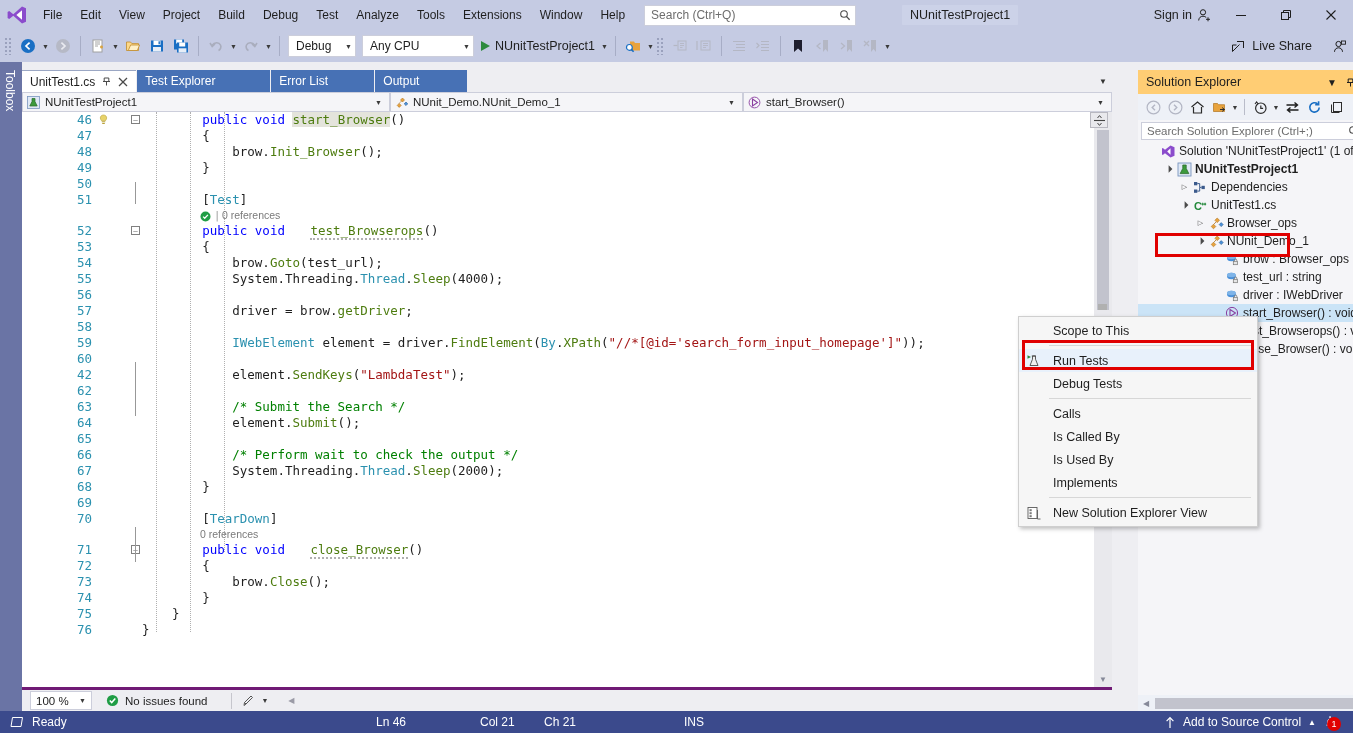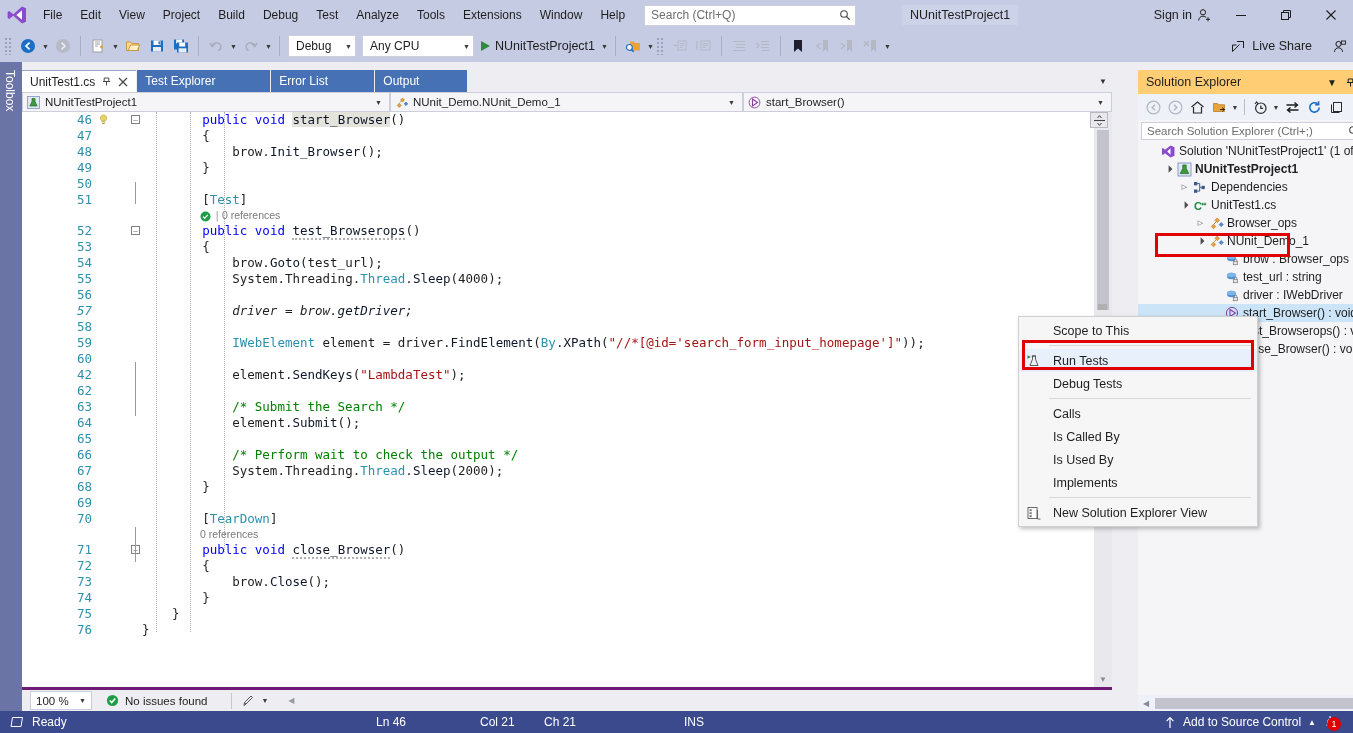--- a/index.html
+++ b/index.html
@@ -128,32 +128,32 @@
   }
   .ref-icon { position: absolute; left: 178px; top: 3px; }
   .ref-sep { position: absolute; left: 192px; color: #9a9a9a; font-size: 10.5px; }
 
   
   .kw   { color: #0000ff; }
   .typ  { color: #2b91af; }
   .str  { color: #a31515; }
   .cmt  { color: #008000; }
   .id   { color: #1e1e1e; }
-  .mth  { color: #0f172a; }
+  .mth  { color: #4d7c0f; }
   .num  { color: #1e1e1e; }
 
   .indent-guide { position: absolute; top: 0; bottom: 0; width: 0;
     border-left: 1px dotted #b0b0b0; }
   .collapse-box {
     position: absolute; width: 9px; height: 9px; border: 1px solid #808080;
     background: #ffffff; font-size: 8px; line-height: 7px; text-align: center;
     color: #606060; font-family: "Liberation Sans", sans-serif;
   }
   .collapse-tail { position: absolute; width: 1px; background: #989898; left: 113px; }
-  .squiggle { border-bottom: 2px dotted #b0b0b0; }
+  .squiggle { border-bottom: 2px dotted #b0b0b0; margin-left: 18px; }
   .sel-word { background: #e4e4dc; }
 
   
   .ed-scroll {
     position: absolute; right: 0; top: 0; width: 18px; bottom: 0; background: #e9e9ed;
   }
   .ed-scroll .arrow-up, .ed-scroll .arrow-dn {
     position: absolute; left: 0; width: 18px; height: 16px;
     display: flex; align-items: center; justify-content: center; font-size: 8px; color: #868999;
   }
@@ -627,21 +627,21 @@
               </svg>
             </span>
             <span class="ref-sep">|</span>
             <span class="ref-text" style="left: 200px;">0 references</span>
           </div>
           <div class="ln-row" style="position: absolute; left: 0px; top: 111px; width: 100%;"><span class="gutter-num">52</span><span class="collapse-box" style="left: 109px; top: 3px;">–</span><span class="code-text" style="left: 180.16px;"><span class="kw">public </span><span class="kw">void </span><span class="mth squiggle">test_Browserops</span><span class="id">()</span></span></div>
           <div class="ln-row" style="position: absolute; left: 0px; top: 127px; width: 100%;"><span class="gutter-num">53</span><span class="code-text" style="left: 180.16px;"><span class="id">{</span></span></div>
           <div class="ln-row" style="position: absolute; left: 0px; top: 143px; width: 100%;"><span class="gutter-num">54</span><span class="code-text" style="left: 210.24px;"><span class="id">brow</span><span class="id">.</span><span class="mth">Goto</span><span class="id">(</span><span class="id">test_url</span><span class="id">);</span></span></div>
           <div class="ln-row" style="position: absolute; left: 0px; top: 159px; width: 100%;"><span class="gutter-num">55</span><span class="code-text" style="left: 210.24px;"><span class="id">System</span><span class="id">.</span><span class="id">Threading</span><span class="id">.</span><span class="typ">Thread</span><span class="id">.</span><span class="mth">Sleep</span><span class="id">(</span><span class="num">4000</span><span class="id">);</span></span></div>
           <div class="ln-row" style="position: absolute; left: 0px; top: 175px; width: 100%;"><span class="gutter-num">56</span><span class="code-text" style="left: 210.24px;"></span></div>
-          <div class="ln-row" style="position: absolute; left: 0px; top: 191px; width: 100%; font-style: italic;"><span class="gutter-num">57</span><span class="code-text" style="left: 210.24px;"><span class="id">driver = brow</span><span class="id">.</span><span class="mth">getDriver</span><span class="id">;</span></span></div>
+          <div class="ln-row" style="position: absolute; left: 0px; top: 191px; width: 100%;"><span class="gutter-num">57</span><span class="code-text" style="left: 210.24px;"><span class="id">driver = brow</span><span class="id">.</span><span class="mth">getDriver</span><span class="id">;</span></span></div>
           <div class="ln-row" style="position: absolute; left: 0px; top: 207px; width: 100%;"><span class="gutter-num">58</span><span class="code-text" style="left: 210.24px;"></span></div>
           <div class="ln-row" style="position: absolute; left: 0px; top: 223px; width: 100%;"><span class="gutter-num">59</span><span class="code-text" style="left: 210.24px;"><span class="typ">IWebElement</span><span class="id"> element = driver</span><span class="id">.</span><span class="mth">FindElement</span><span class="id">(</span><span class="typ">By</span><span class="id">.</span><span class="mth">XPath</span><span class="id">(</span><span class="str">"//*[@id='search_form_input_homepage']"</span><span class="id">));</span></span></div>
           <div class="ln-row" style="position: absolute; left: 0px; top: 239px; width: 100%;"><span class="gutter-num">60</span><span class="code-text" style="left: 210.24px;"></span></div>
           <div class="ln-row" style="position: absolute; left: 0px; top: 255px; width: 100%;"><span class="gutter-num">42</span><span class="code-text" style="left: 210.24px;"><span class="id">element</span><span class="id">.</span><span class="mth">SendKeys</span><span class="id">(</span><span class="str">"LambdaTest"</span><span class="id">);</span></span></div>
           <div class="ln-row" style="position: absolute; left: 0px; top: 271px; width: 100%;"><span class="gutter-num">62</span><span class="code-text" style="left: 210.24px;"></span></div>
           <div class="ln-row" style="position: absolute; left: 0px; top: 287px; width: 100%;"><span class="gutter-num">63</span><span class="code-text" style="left: 210.24px;"><span class="cmt">/* Submit the Search */</span></span></div>
           <div class="ln-row" style="position: absolute; left: 0px; top: 303px; width: 100%;"><span class="gutter-num">64</span><span class="code-text" style="left: 210.24px;"><span class="id">element</span><span class="id">.</span><span class="mth">Submit</span><span class="id">();</span></span></div>
           <div class="ln-row" style="position: absolute; left: 0px; top: 319px; width: 100%;"><span class="gutter-num">65</span><span class="code-text" style="left: 210.24px;"></span></div>
           <div class="ln-row" style="position: absolute; left: 0px; top: 335px; width: 100%;"><span class="gutter-num">66</span><span class="code-text" style="left: 210.24px;"><span class="cmt">/* Perform wait to check the output */</span></span></div>
           <div class="ln-row" style="position: absolute; left: 0px; top: 351px; width: 100%;"><span class="gutter-num">67</span><span class="code-text" style="left: 210.24px;"><span class="id">System</span><span class="id">.</span><span class="id">Threading</span><span class="id">.</span><span class="typ">Thread</span><span class="id">.</span><span class="mth">Sleep</span><span class="id">(</span><span class="num">2000</span><span class="id">);</span></span></div>

